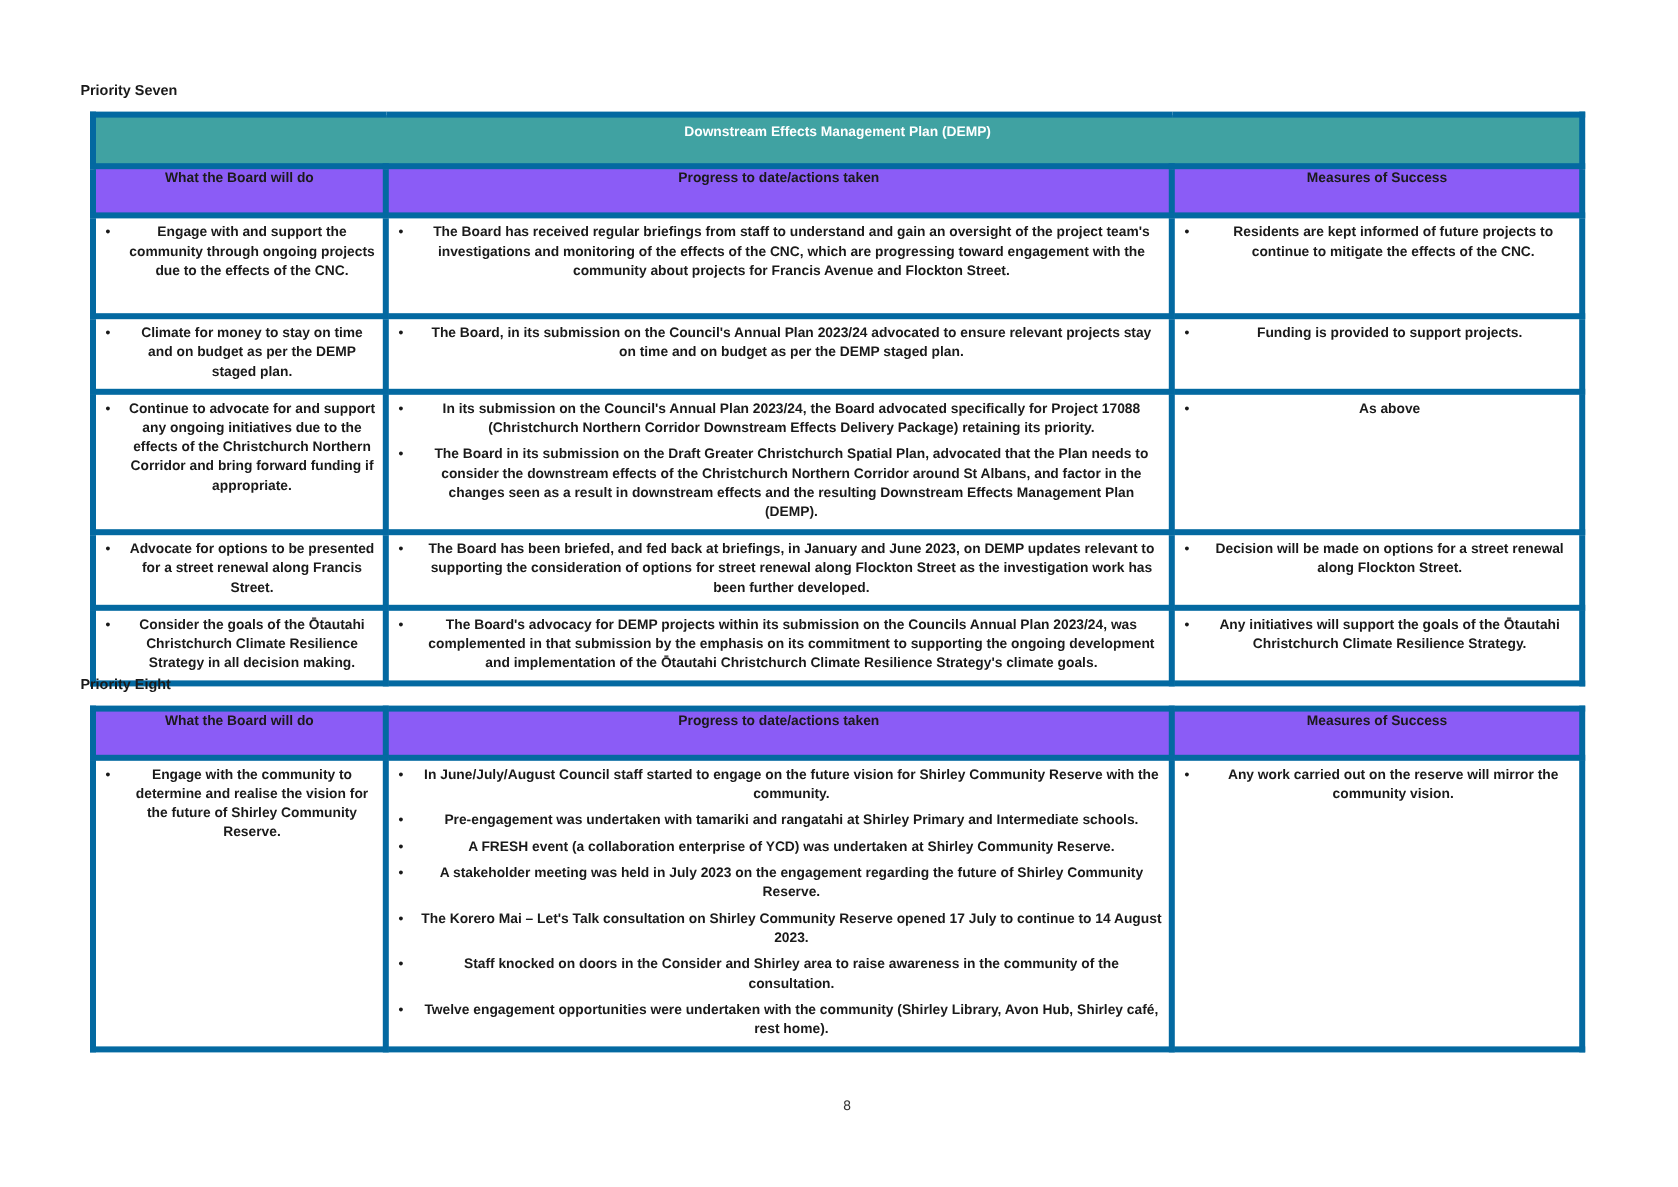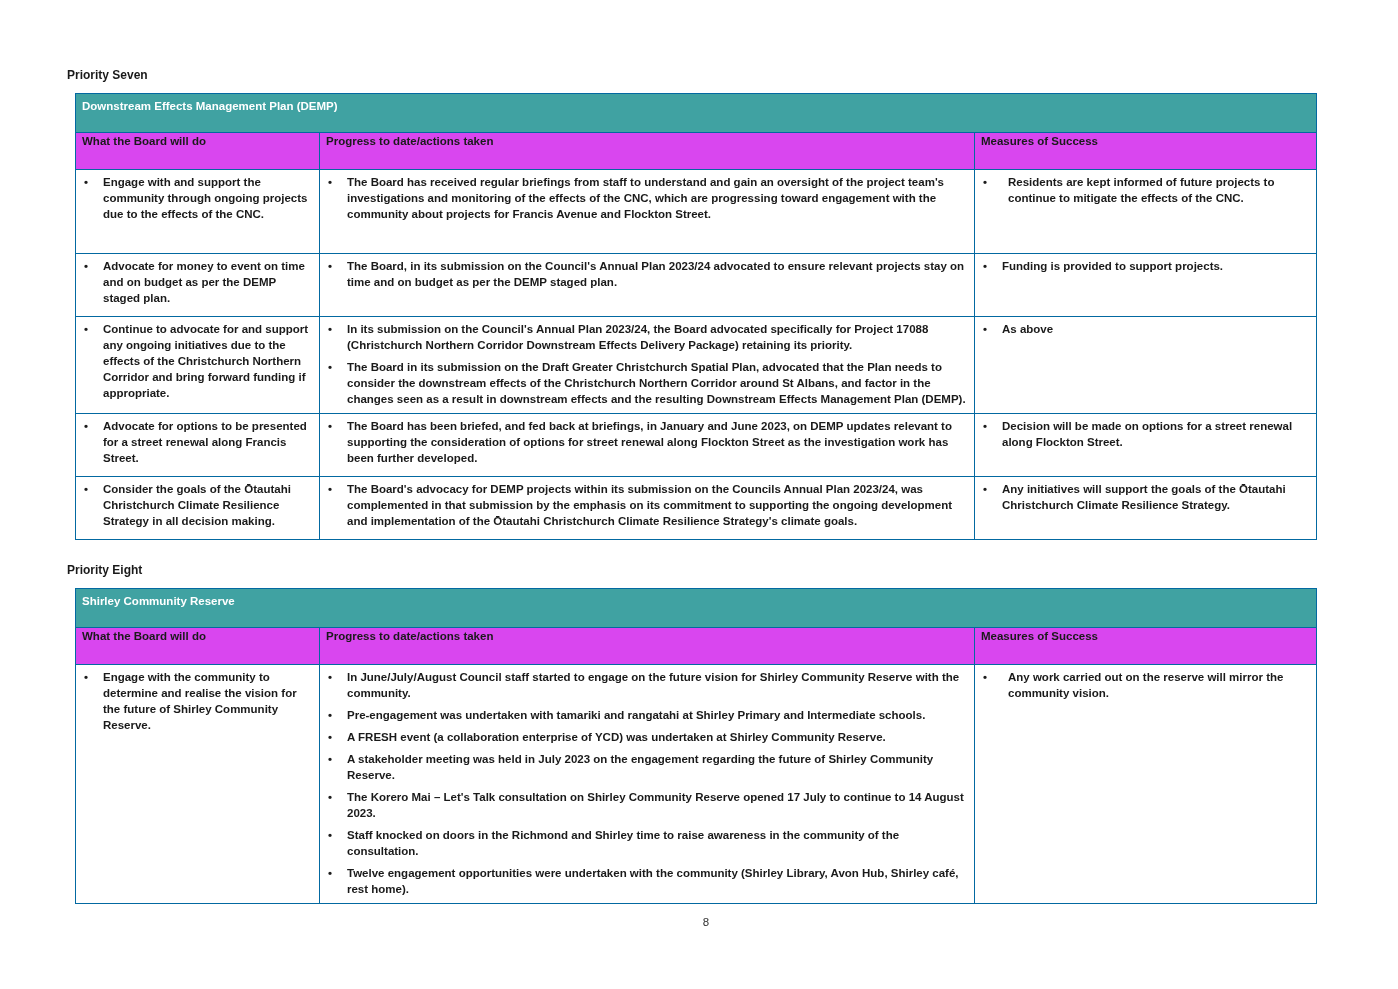--- a/index.html
+++ b/index.html
@@ -1,21 +1,21 @@
 <!DOCTYPE html>
 <html><head>
 <meta charset="utf-8">
 <style>
   html, body { margin:0; padding:0; background:#ffffff; }
   body { width:1398px; height:989px; position:relative; font-family:"Liberation Sans", sans-serif; color:#1a1a1a; overflow:hidden; }
   .priority-label { position:absolute; left:67px; font-weight:bold; font-size:12px; }
   table.ptable { position:absolute; left:75px; width:1241px; border-collapse:collapse; table-layout:fixed; font-size:11.5px; line-height:16px; }
-  table.ptable td, table.ptable th { border:1px solid #0369a1; vertical-align:top; text-align:left; }
+  table.ptable td, table.ptable th { border:5px solid #0369a1; vertical-align:top; text-align:center; }
   .title-row th { background:#40a2a2; color:#ffffff; font-weight:bold; height:34px; padding:4px 6px 0 6px; border-color:#3b8d8d; font-size:11.5px; }
-  .head-row th { background:#d946ef; font-weight:bold; height:36px; vertical-align:middle; padding:0 6px; font-size:11.5px; }
+  .head-row th { background:#8b5cf6; font-weight:bold; height:36px; vertical-align:middle; padding:0 6px; font-size:11.5px; }
   td.cell { padding:4px 6px 6px 6px;font-weight:bold; }
   ul.bl { list-style:none; margin:0; padding:0; }
   ul.bl li { position:relative; padding-left:21px; margin:0 0 6px 0; }
   ul.bl li:last-child { margin-bottom:0; }
   ul.bl li::before { content:"•"; position:absolute; left:2px; top:0; }
   ul.bl.wide li { padding-left:27px; }
   .page-number { position:absolute; left:0; width:1412px; top:916px; text-align:center; font-size:11.5px; color:#333; }
 </style>
 </head>
 <body>
@@ -50,21 +50,21 @@
         </td>
     <td class="cell">
           <ul class="bl wide">
             <li>Residents are kept informed of future projects to continue to mitigate the effects of the CNC.</li>
           </ul>
         </td>
   </tr>
   <tr style="height:63px;">
     <td class="cell">
           <ul class="bl">
-            <li>Advocate for money to event on time and on budget as per the DEMP staged plan.</li>
+            <li>Climate for money to stay on time and on budget as per the DEMP staged plan.</li>
           </ul>
         </td>
     <td class="cell">
           <ul class="bl">
             <li>The Board, in its submission on the Council's Annual Plan 2023/24 advocated to ensure relevant projects stay on time and on budget as per the DEMP staged plan.</li>
           </ul>
         </td>
     <td class="cell">
           <ul class="bl">
             <li>Funding is provided to support projects.</li>
@@ -128,42 +128,39 @@
 
 <div class="priority-label" style="top:563px;text-align:right;">Priority Eight</div>
 
 <table class="ptable" style="top:588px;">
   <colgroup>
       <col style="width:244px">
       <col style="width:655px">
       <col style="width:342px">
     </colgroup>
   <tbody>
-      <tr class="title-row">
-        <th colspan="3">Shirley Community Reserve</th>
-      </tr>
   <tr class="head-row">
     <th>What the Board will do</th>
     <th>Progress to date/actions taken</th>
     <th>Measures of Success</th>
   </tr>
   <tr style="height:198px;">
     <td class="cell">
           <ul class="bl">
             <li>Engage with the community to determine and realise the vision for the future of Shirley Community Reserve.</li>
           </ul>
         </td>
     <td class="cell">
           <ul class="bl">
       <li>In June/July/August Council staff started to engage on the future vision for Shirley Community Reserve with the community.</li>
       <li>Pre-engagement was undertaken with tamariki and rangatahi at Shirley Primary and Intermediate schools.</li>
       <li>A FRESH event (a collaboration enterprise of YCD) was undertaken at Shirley Community Reserve.</li>
       <li>A stakeholder meeting was held in July 2023 on the engagement regarding the future of Shirley Community Reserve.</li>
       <li>The Korero Mai – Let's Talk consultation on Shirley Community Reserve opened 17 July to continue to 14 August 2023.</li>
-      <li>Staff knocked on doors in the Richmond and Shirley time to raise awareness in the community of the consultation.</li>
+      <li>Staff knocked on doors in the Consider and Shirley area to raise awareness in the community of the consultation.</li>
       <li>Twelve engagement opportunities were undertaken with the community (Shirley Library, Avon Hub, Shirley café, rest home).</li>
     </ul>
         </td>
     <td class="cell">
           <ul class="bl wide">
             <li>Any work carried out on the reserve will mirror the community vision.</li>
           </ul>
         </td>
   </tr>
 </tbody>

